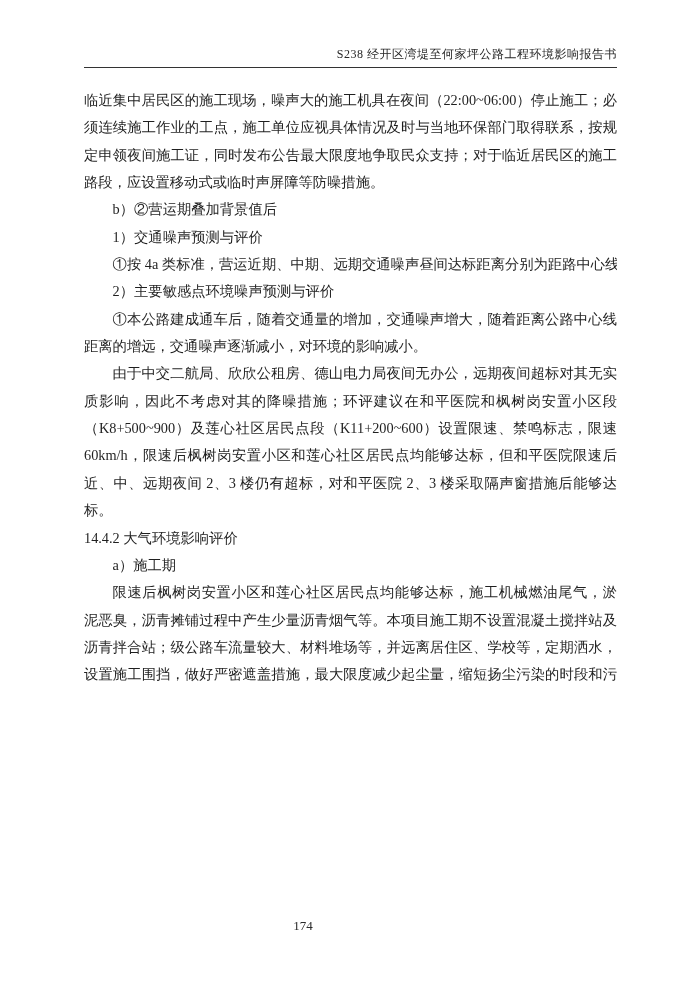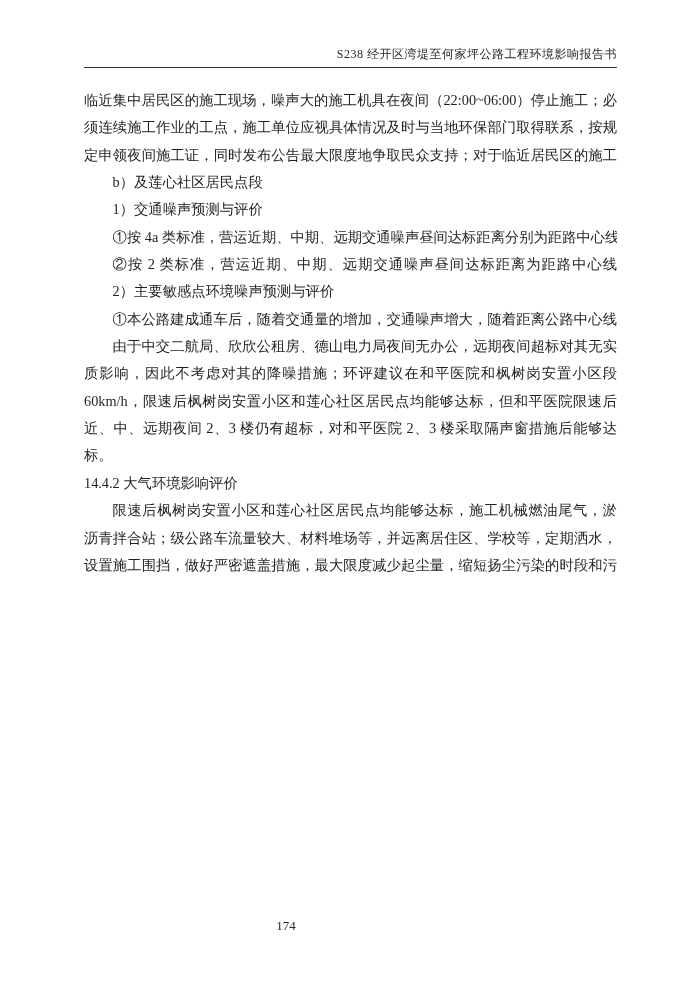--- a/index.html
+++ b/index.html
@@ -43,21 +43,21 @@
     overflow: hidden;
   }
   .line.last {
     text-align-last: left;
   }
   .para.indent .line:first-child {
     text-indent: 2em;
   }
   .footer {
     position: absolute;
-    left: 0;
+    left: 17px;
     top: 918px;
     width: 572px;
     text-align: center;
     font-size: 13px;
     color: #2a2a2a;
   }
 </style>
 </head>
 <body>
 
@@ -65,51 +65,57 @@
   <div class="header">
     <div class="header-title">S238 经开区湾堤至何家坪公路工程环境影响报告书</div>
     <div class="header-rule"></div>
   </div>
 
   <div class="content">
       <div class="para body">
         <div class="line">临近集中居民区的施工现场，噪声大的施工机具在夜间（22:00~06:00）停止施工；必</div>
         <div class="line">须连续施工作业的工点，施工单位应视具体情况及时与当地环保部门取得联系，按规</div>
         <div class="line">定申领夜间施工证，同时发布公告最大限度地争取民众支持；对于临近居民区的施工</div>
+        <div class="line last">路段，应设置移动式或临时声屏障等防噪措施。</div>
       </div>
       <div class="para indent list-heading">
-        <div class="line last">b）及莲心社区居民点段</div>
+        <div class="line last">b）②营运期叠加背景值后</div>
       </div>
       <div class="para indent list-heading">
         <div class="line last">1）交通噪声预测与评价</div>
       </div>
       <div class="para indent body">
         <div class="line">①按 4a 类标准，营运近期、中期、远期交通噪声昼间达标距离分别为距路中心线</div>
       </div>
       <div class="para indent body">
-        <div class="line">②按 2 类标准，营运近期、中期、远期交通噪声昼间达标距离为距路中心线</div>
       </div>
       <div class="para indent list-heading">
         <div class="line last">2）主要敏感点环境噪声预测与评价</div>
       </div>
       <div class="para indent body">
         <div class="line">①本公路建成通车后，随着交通量的增加，交通噪声增大，随着距离公路中心线</div>
+        <div class="line last">距离的增远，交通噪声逐渐减小，对环境的影响减小。</div>
       </div>
       <div class="para indent body">
         <div class="line">由于中交二航局、欣欣公租房、德山电力局夜间无办公，远期夜间超标对其无实</div>
         <div class="line">质影响，因此不考虑对其的降噪措施；环评建议在和平医院和枫树岗安置小区段</div>
+        <div class="line">（K8+500~900）及莲心社区居民点段（K11+200~600）设置限速、禁鸣标志，限速</div>
         <div class="line">60km/h，限速后枫树岗安置小区和莲心社区居民点均能够达标，但和平医院限速后</div>
         <div class="line">近、中、远期夜间 2、3 楼仍有超标，对和平医院 2、3 楼采取隔声窗措施后能够达</div>
         <div class="line last">标。</div>
       </div>
       <div class="para section-heading">
         <div class="line last">14.4.2 大气环境影响评价</div>
       </div>
+      <div class="para indent list-heading">
+        <div class="line last">a）施工期</div>
+      </div>
       <div class="para indent body">
         <div class="line">限速后枫树岗安置小区和莲心社区居民点均能够达标，施工机械燃油尾气，淤</div>
+        <div class="line">泥恶臭，沥青摊铺过程中产生少量沥青烟气等。本项目施工期不设置混凝土搅拌站及</div>
         <div class="line">沥青拌合站；级公路车流量较大、材料堆场等，并远离居住区、学校等，定期洒水，</div>
         <div class="line">设置施工围挡，做好严密遮盖措施，最大限度减少起尘量，缩短扬尘污染的时段和污</div>
       </div>
     </div>
 
   <div class="footer">
     <span>174</span>
   </div>
 </div>
 

